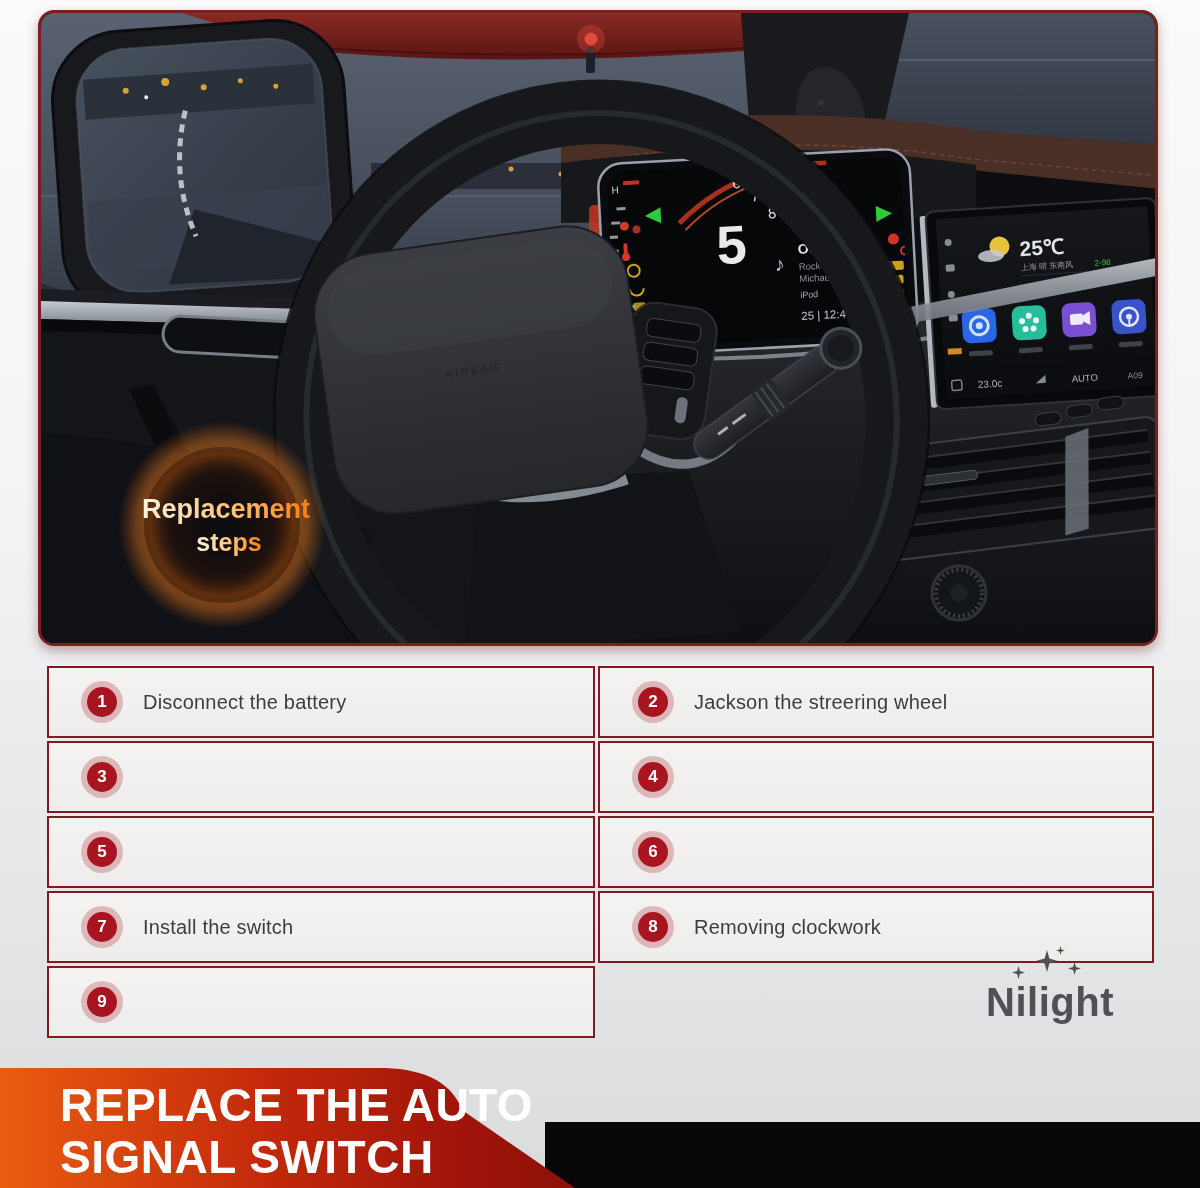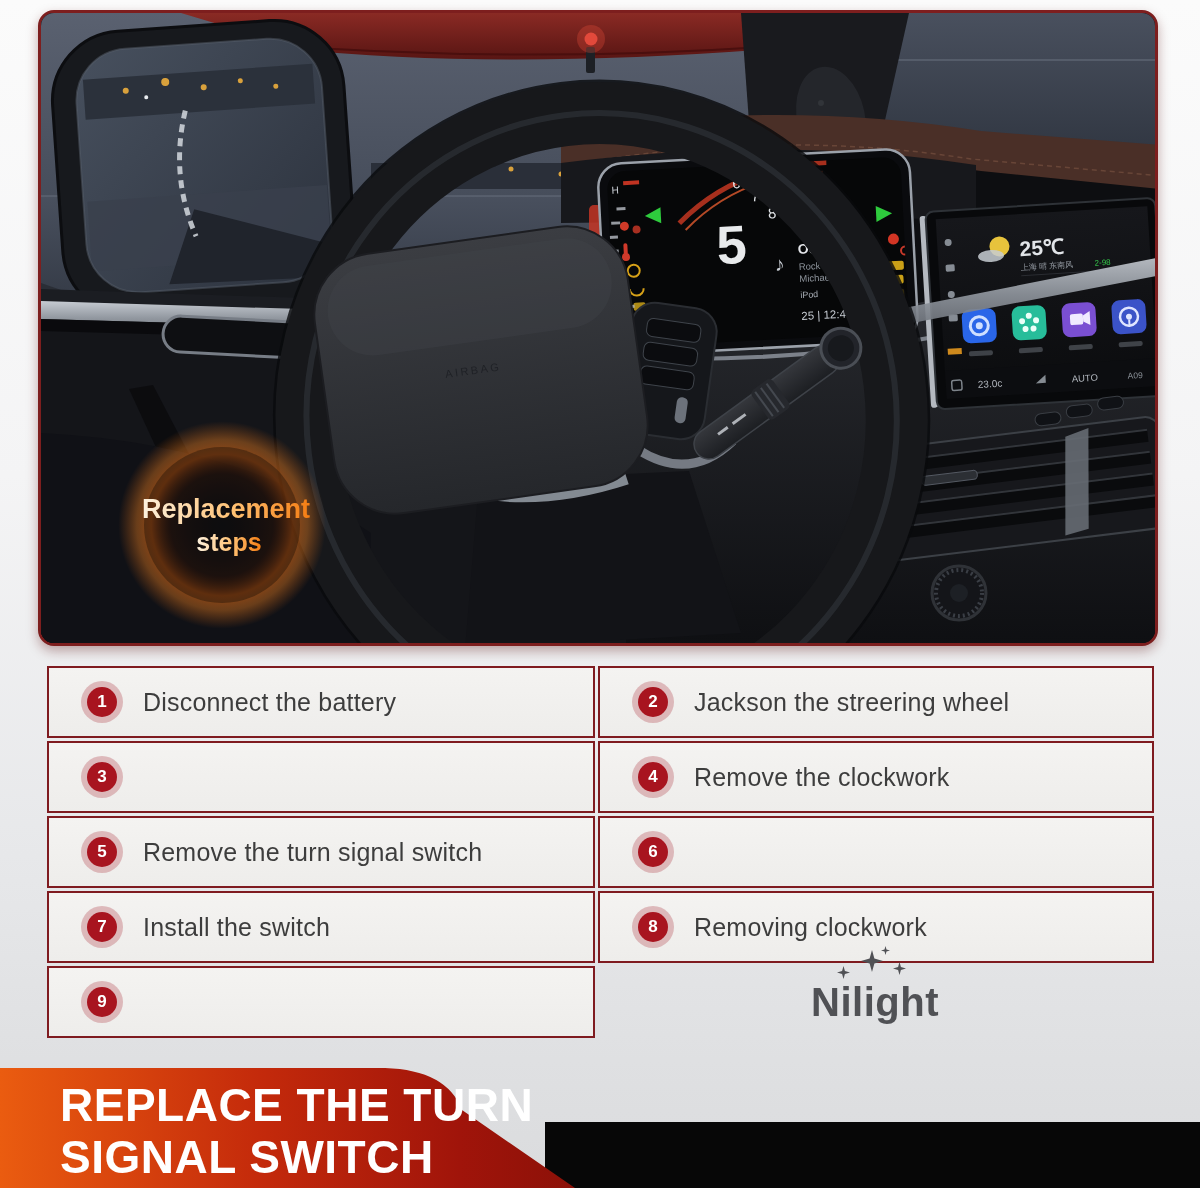--- a/index.html
+++ b/index.html
@@ -26,24 +26,24 @@
     background:linear-gradient(180deg,#f4f3f1,#eeedeb);
     border:2px solid #7f1b20;
     display:flex;align-items:center;padding-left:38px;
   }
   .step-badge{
     flex:0 0 auto;width:30px;height:30px;border-radius:50%;
     background:#a8141f;color:#fff;font-size:17px;font-weight:bold;
     display:flex;align-items:center;justify-content:center;
     box-shadow:0 0 0 6px rgba(195,115,123,.45);
   }
-  .step-label{margin-left:26px;font-size:25px;color:#3d3d3d;letter-spacing:.2px;}
+  .step-label{margin-left:26px;font-size:20px;color:#3d3d3d;letter-spacing:.2px;}
   .logo-cell{
     background:transparent;border:none;
-    display:flex;align-items:center;justify-content:center;padding-right:40px;
+    display:flex;align-items:center;justify-content:flex-end;padding-right:40px;
   }
   .brand{position:relative;display:inline-block;}
   .brand-text{font-size:40px;font-weight:bold;color:#505155;letter-spacing:.5px;}
   .sparkle{position:absolute;line-height:0;}
   .sparkle svg{display:block;}
   
   #black-strip{position:absolute;left:545px;top:1122px;width:655px;height:66px;background:#070707;z-index:2;}
   #banner{position:absolute;left:0;top:1068px;width:600px;height:120px;z-index:3;}
   #banner-text{
     position:absolute;left:60px;top:1080px;z-index:4;color:#ffffff;
@@ -400,25 +400,23 @@
     </div>
     <div class="step-cell">
       <span class="step-badge">2</span>
       <span class="step-label">Jackson the streering wheel</span>
     </div>
     <div class="step-cell">
       <span class="step-badge">3</span>
     </div>
     <div class="step-cell">
       <span class="step-badge">4</span>
-      <span class="step-label">Remove the clockwork</span>
     </div>
     <div class="step-cell">
       <span class="step-badge">5</span>
-      <span class="step-label">Remove the turn signal switch</span>
     </div>
     <div class="step-cell">
       <span class="step-badge">6</span>
     </div>
     <div class="step-cell">
       <span class="step-badge">7</span>
       <span class="step-label">Install the switch</span>
     </div>
     <div class="step-cell">
       <span class="step-badge">8</span>
@@ -462,17 +460,17 @@
           <stop offset="0" stop-color="#ea5c10"></stop>
           <stop offset=".45" stop-color="#c42a0b"></stop>
           <stop offset=".8" stop-color="#a0140a"></stop>
           <stop offset="1" stop-color="#8c1108"></stop>
         </linearGradient>
       </defs>
       <path d="M0,0 H385 Q447,2 462,42 L575,120 L0,120 Z" fill="url(#g-banner)"></path>
     </svg>
   </div>
   <div id="banner-text">
-    <div>REPLACE THE TURN</div>
+    <div>REPLACE THE AUTO</div>
     <div>SIGNAL SWITCH</div>
   </div>
 
 </div>
 
 </body></html>

